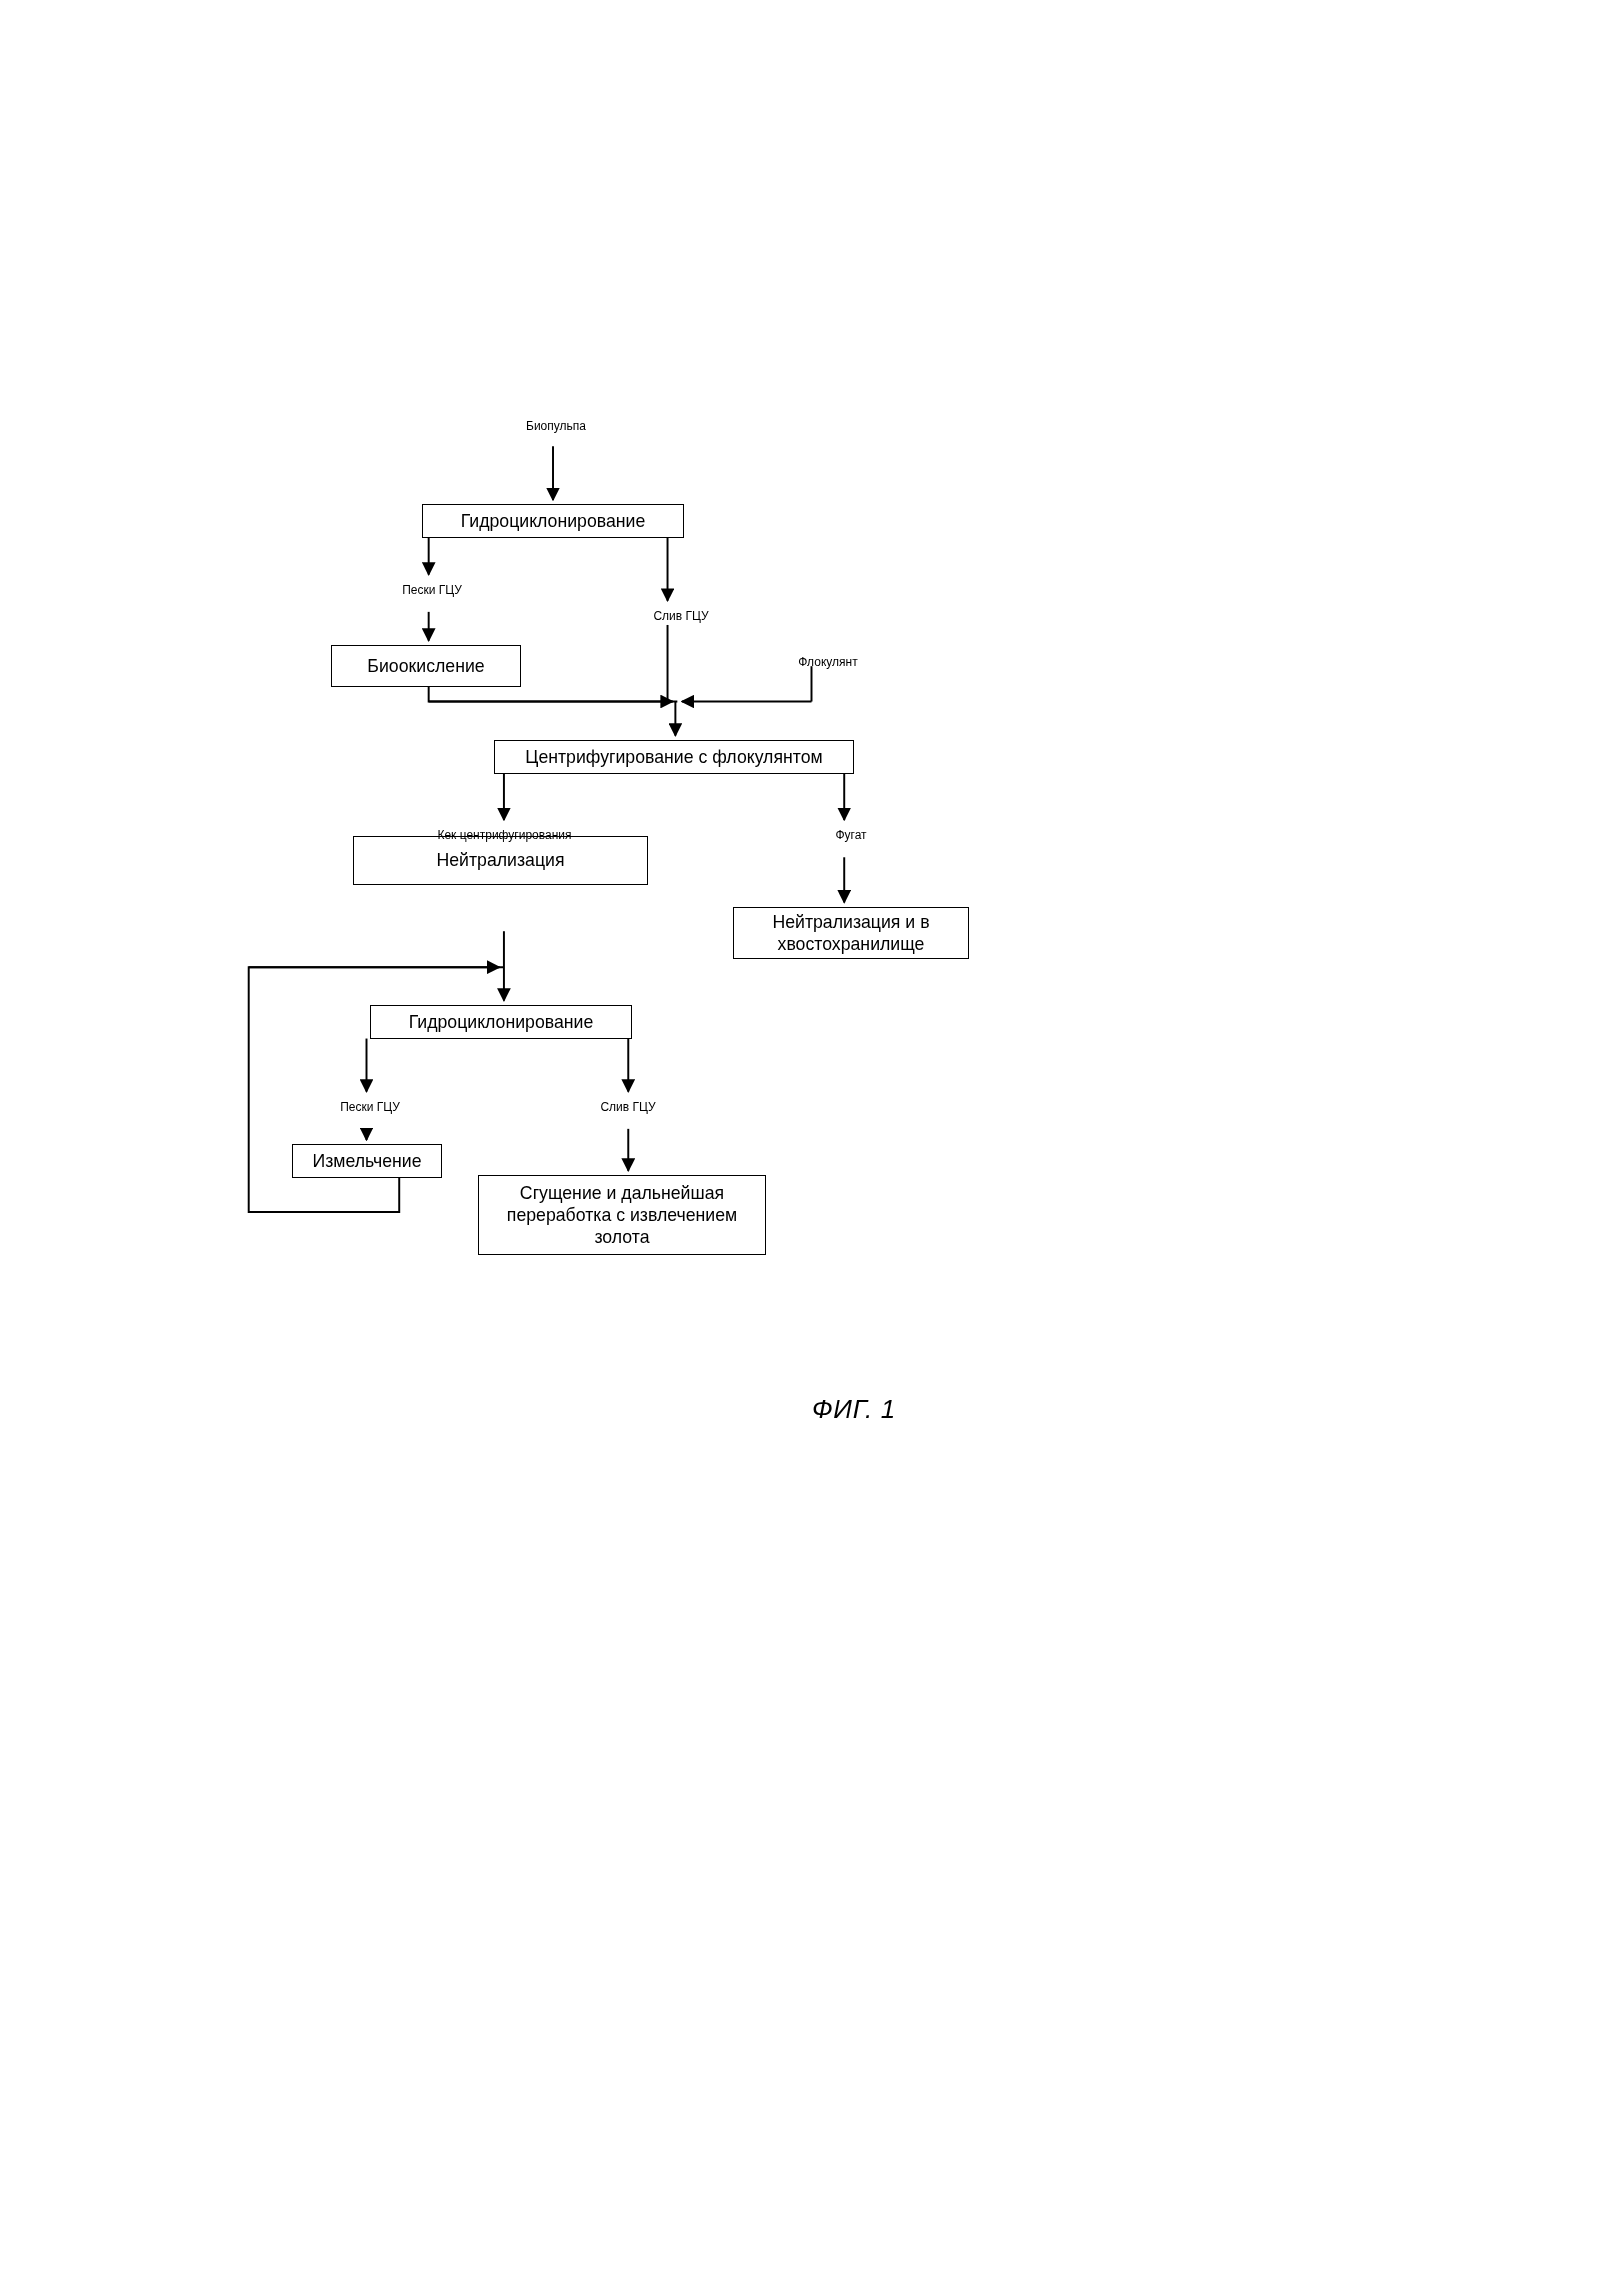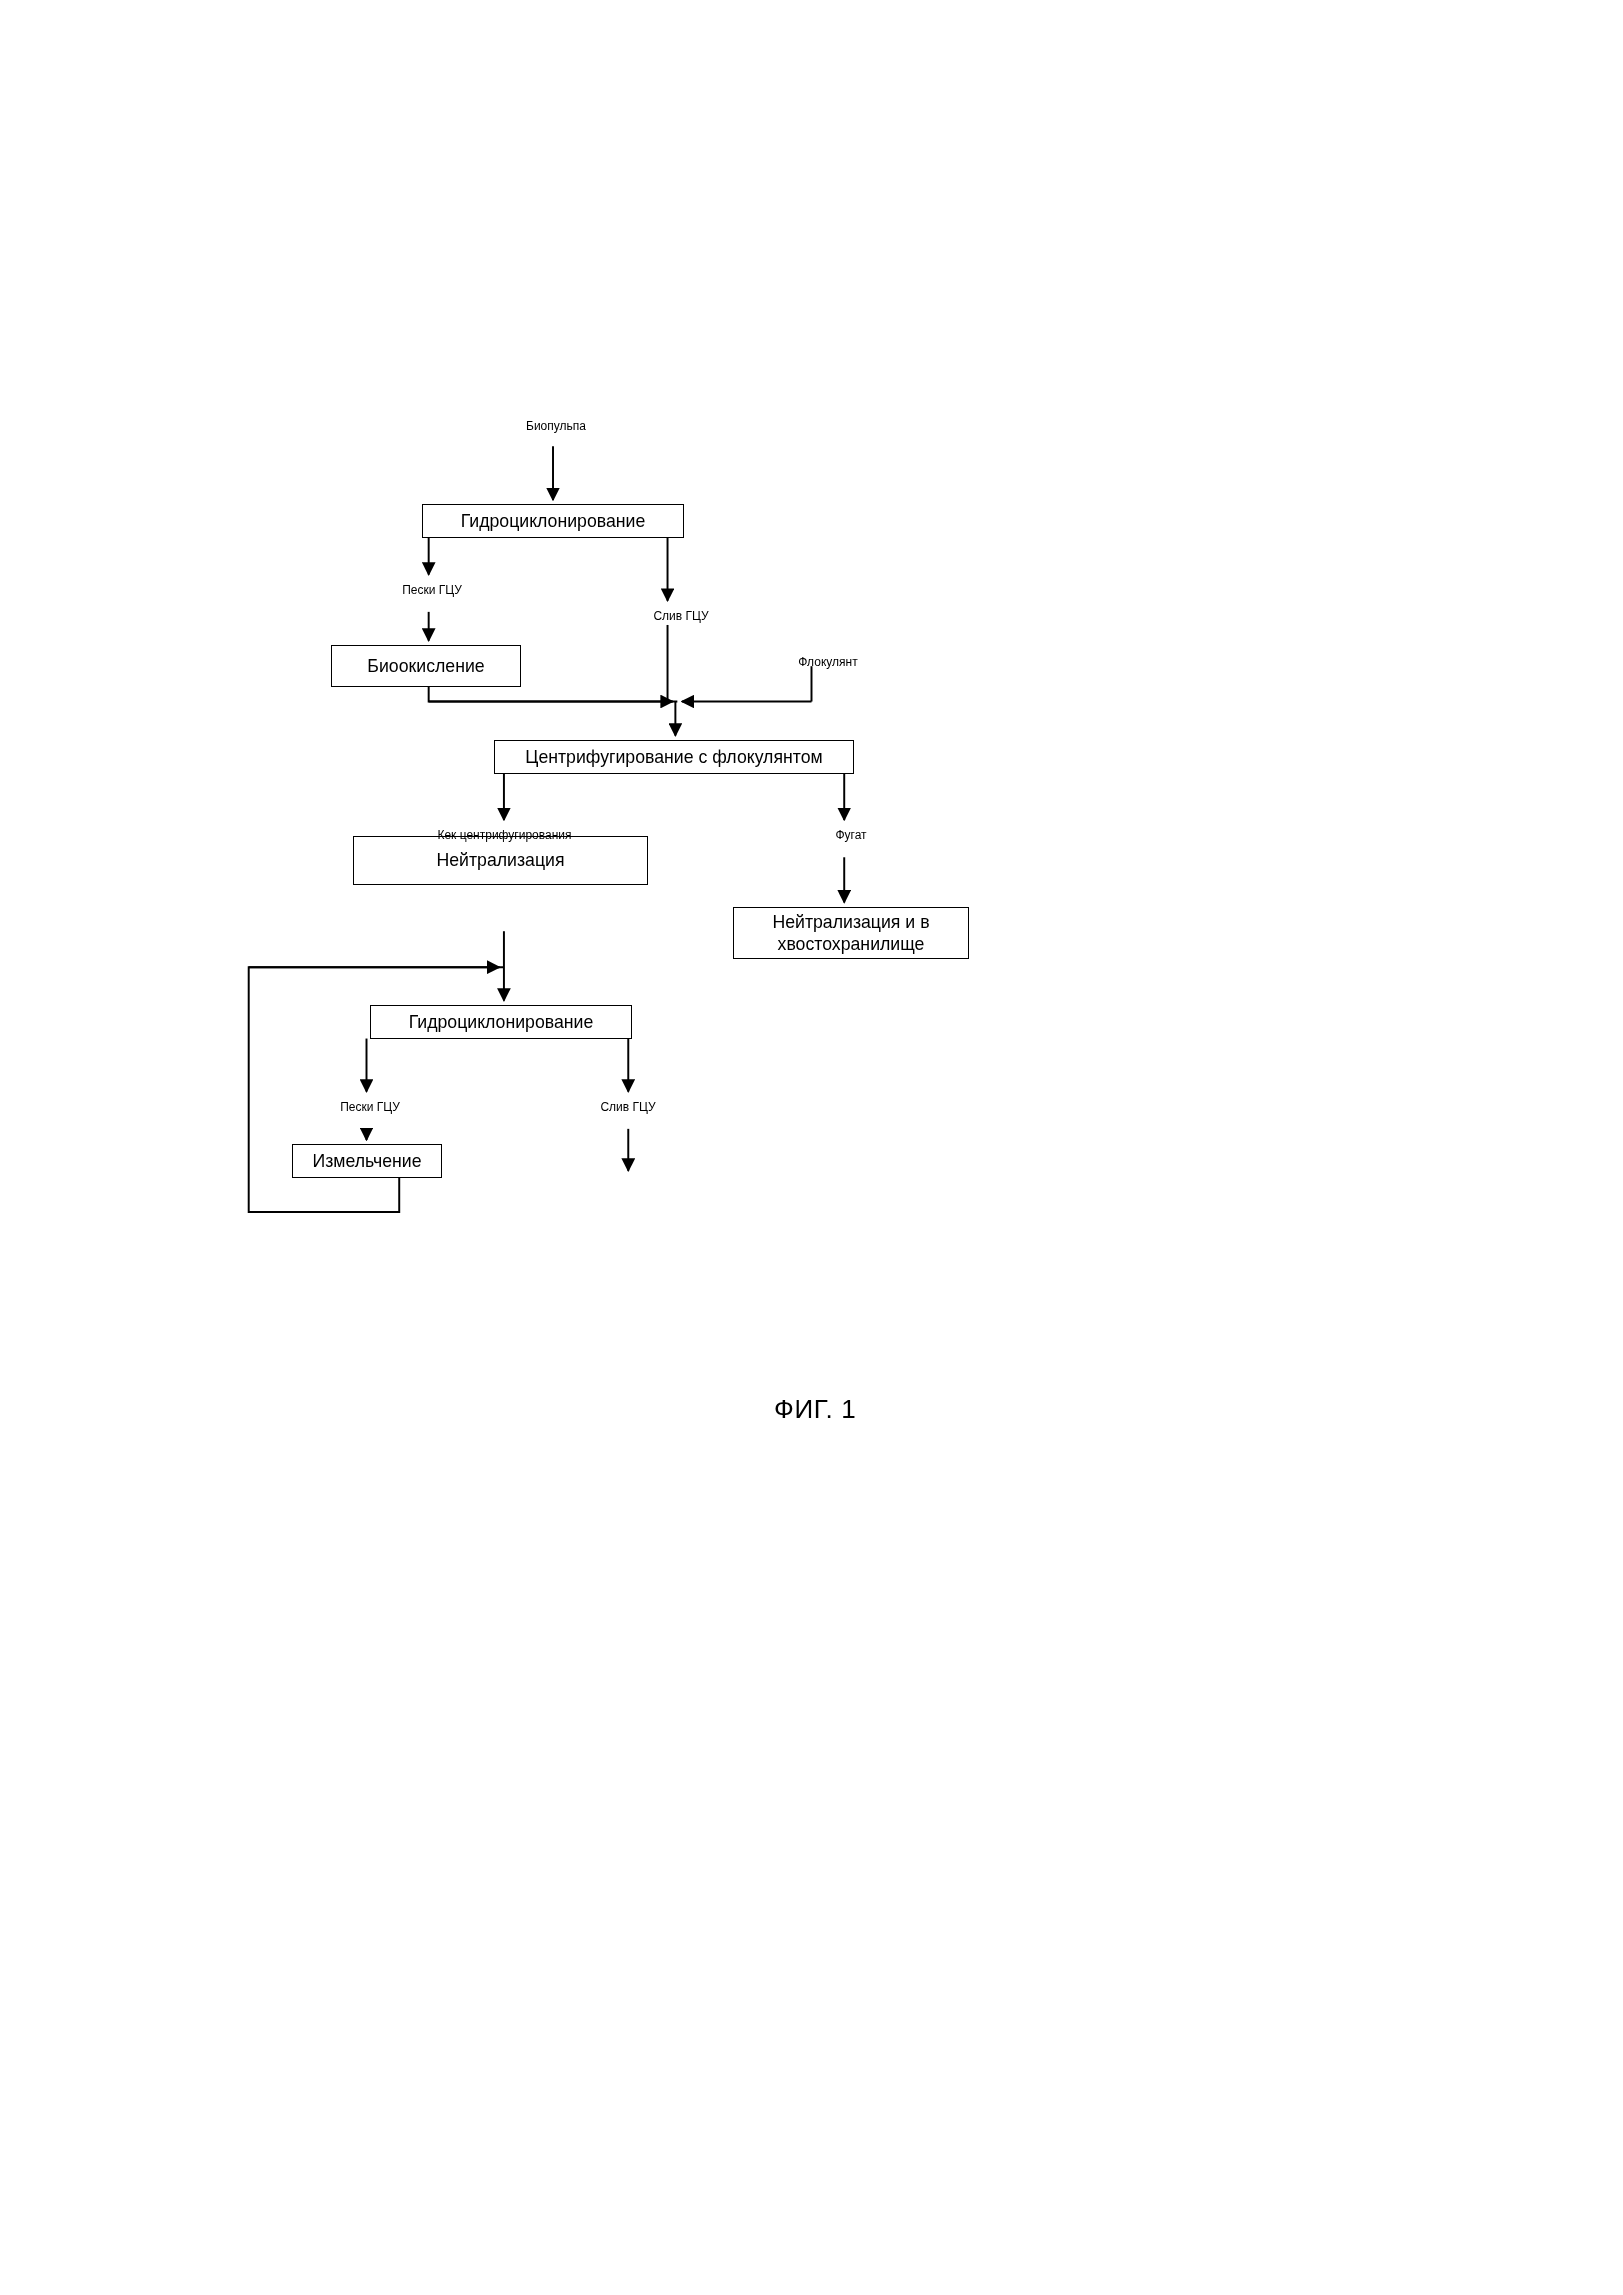--- a/index.html
+++ b/index.html
@@ -124,33 +124,36 @@
 
   <div class="node" style="left:353px; top:836px; width:295px; height:49px;">Нейтрализация</div>
 
   <div class="node" style="left:733px; top:907px; width:236px; height:52px;">Нейтрализация и в
 хвостохранилище</div>
 
   <div class="node" style="left:370px; top:1005px; width:262px; height:34px;">Гидроциклонирование</div>
 
   <div class="node" style="left:292px; top:1144px; width:150px; height:34px;">Измельчение</div>
 
+  <div class="node" style="left:478px; top:1175px; width:288px; height:80px;">Сгущение и дальнейшая
+переработка с извлечением
+золота</div>
 
   <div class="label" style="left:497px; top:419px; width:118px;">Биопульпа</div>
 
   <div class="label" style="left:370px; top:583px; width:124px;">Пески ГЦУ</div>
 
   <div class="label" style="left:622px; top:609px; width:118px;">Слив ГЦУ</div>
 
   <div class="label" style="left:769px; top:655px; width:118px;">Флокулянт</div>
 
   <div class="label" style="left:380px; top:828px; width:249px;">Кек центрифугирования</div>
 
   <div class="label" style="left:815px; top:828px; width:72px;">Фугат</div>
 
   <div class="label" style="left:308px; top:1100px; width:124px;">Пески ГЦУ</div>
 
   <div class="label" style="left:569px; top:1100px; width:118px;">Слив ГЦУ</div>
 
-  <div class="fig-caption" style="left:774px; top:1394px;">ФИГ. 1</div>
+  <div class="fig-caption" style="left:812px; top:1394px;font-style:italic;">ФИГ. 1</div>
 
 </div>
 
 
 </body></html>

